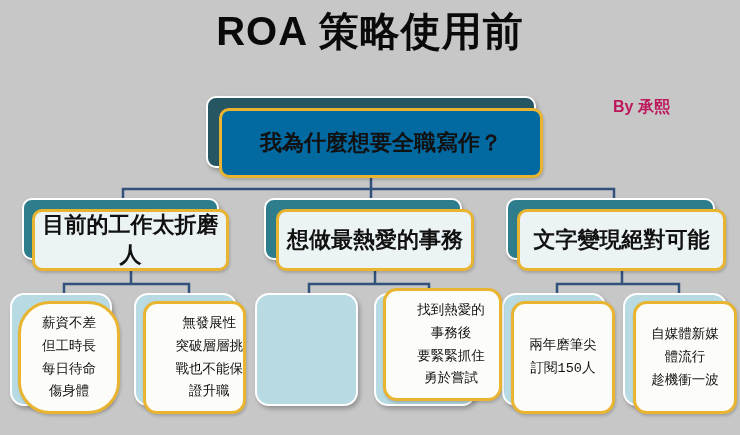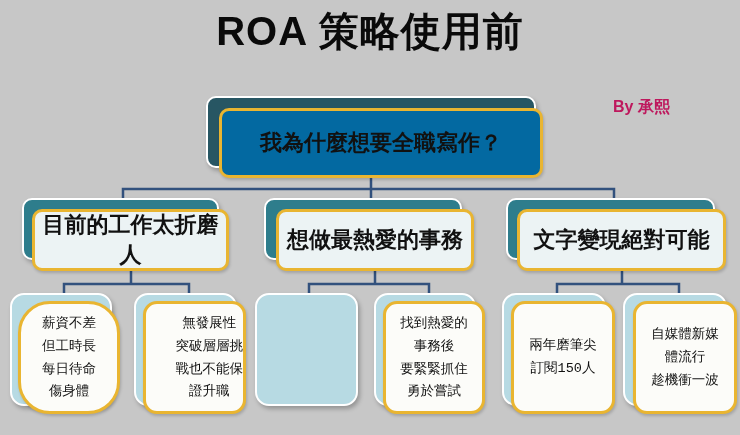--- a/index.html
+++ b/index.html
@@ -97,21 +97,21 @@
   <div class="front leaf-label" style="left:143px;top:301px;width:97px;height:107px;justify-content:flex-end;">
     <span>無發展性
 突破層層挑
 戰也不能保
 證升職</span>
   </div>
 
   <div class="shadow blue-light" style="left:255px;top:293px;width:99px;height:109px;"></div>
 
   <div class="shadow blue-light" style="left:374px;top:293px;width:98px;height:109px;"></div>
-  <div class="front leaf-label" style="left:383px;top:301px;width:96px;height:107px;">
+  <div class="front leaf-label" style="left:383px;top:288px;width:96px;height:107px;padding-left:17px;">
     <span>找到熱愛的
 事務後
 要緊緊抓住
 勇於嘗試</span>
   </div>
 
   <div class="shadow blue-light" style="left:502px;top:293px;width:100px;height:109px;"></div>
   <div class="front leaf-label" style="left:511px;top:301px;width:98px;height:107px;font-family:Liberation Mono, monospace;">
     <span>兩年磨筆尖
 訂閱150人</span>

